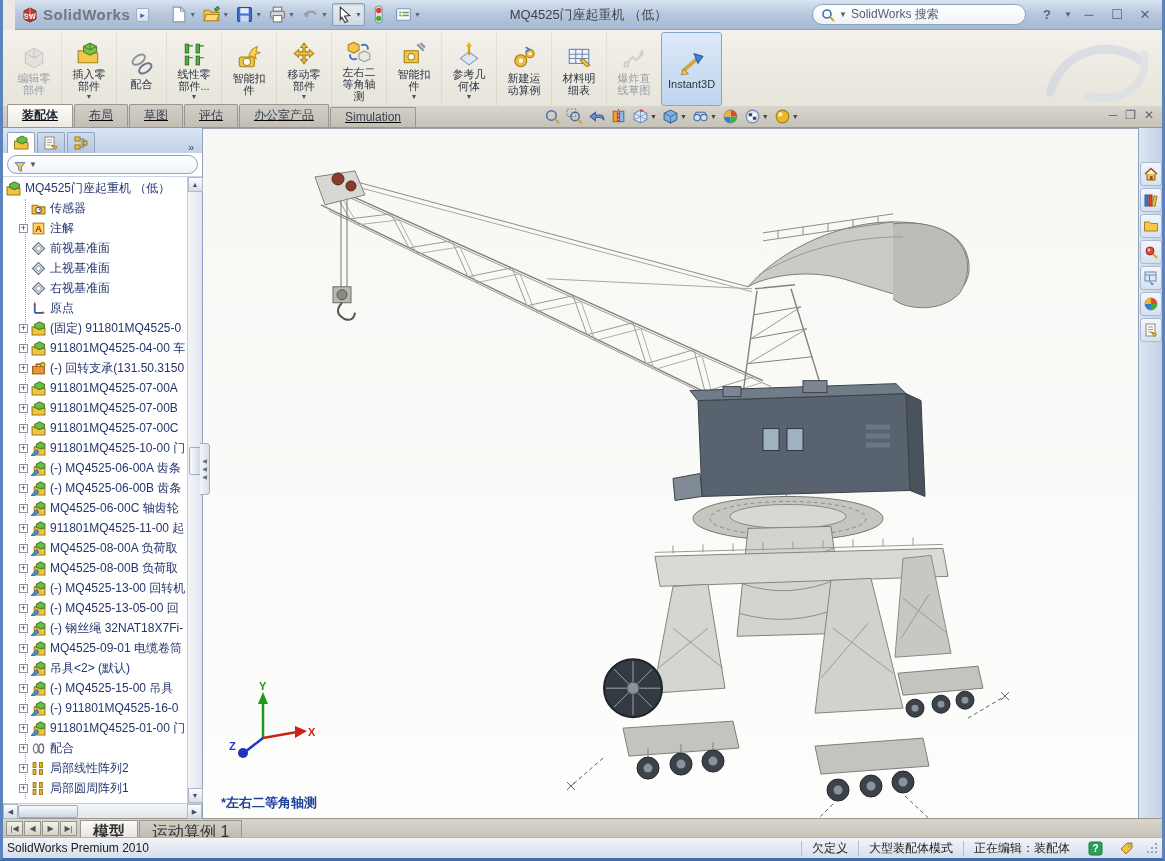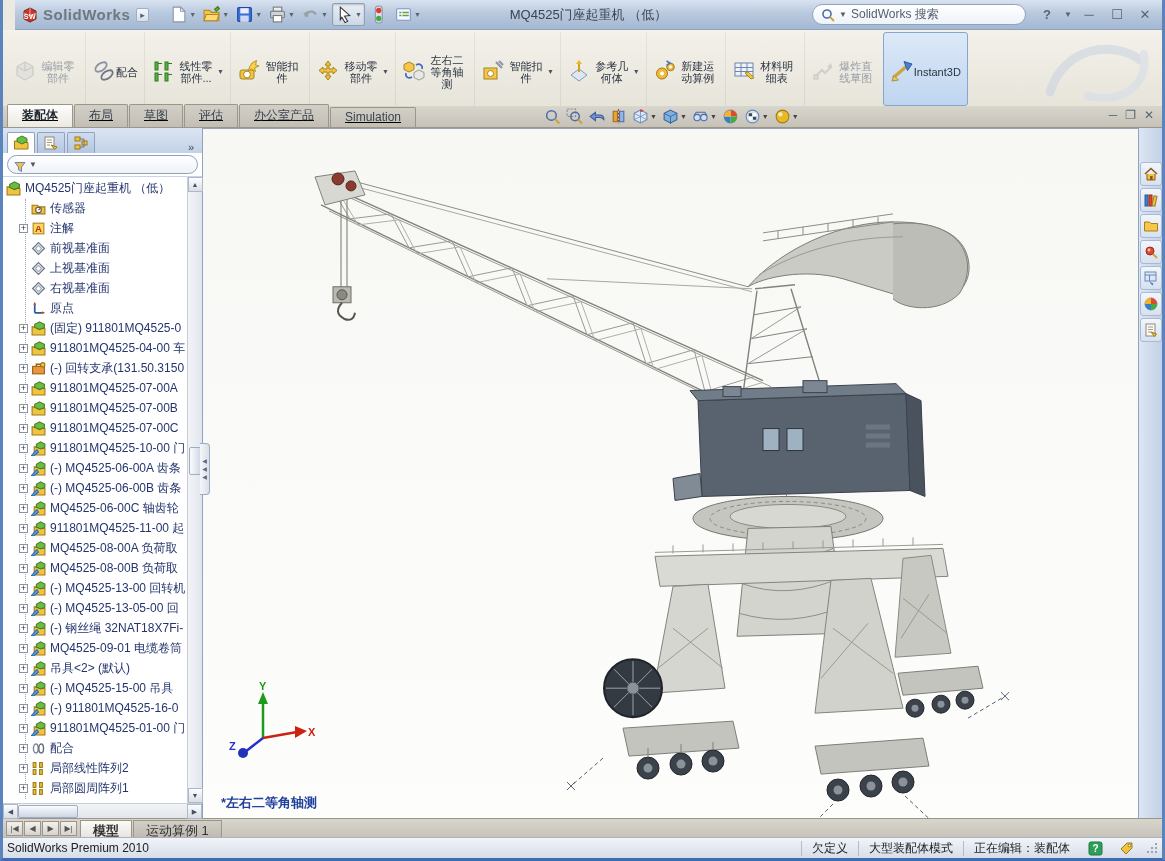--- a/index.html
+++ b/index.html
@@ -19,21 +19,21 @@
   .tb-title{position:absolute;left:0;right:0;text-align:center;font-size:13px;color:#3c4450;pointer-events:none;}
   .search-box{margin-left:auto;display:flex;align-items:center;gap:4px;background:linear-gradient(#ffffff,#eef3f9);border:1px solid #8fa3bf;border-radius:11px;height:21px;width:214px;padding:0 8px;font-size:12px;color:#55606e;}
   .search-box .sarr{font-size:8px;color:#55606e;}
   .winbtns{display:flex;align-items:center;gap:6px;margin-left:10px;font-size:13px;color:#5a6572;font-weight:bold;}
   .winbtn{width:22px;height:18px;text-align:center;line-height:17px;border-radius:3px;}
   .help-arr{font-size:8px;}
 
   
   .ribbon-row{height:76px;flex:0 0 76px;background:linear-gradient(#f3f1ea,#e7e4da);position:relative;display:flex;align-items:stretch;padding:2px 0 0 4px;}
   #ribbon{display:flex;align-items:stretch;}
-  .rbtn{display:flex;flex-direction:row;align-items:center;justify-content:flex-end;padding:4px 6px 1px;border-left:1px solid rgba(0,0,0,.06);min-width:50px;}
+  .rbtn{display:flex;flex-direction:column;align-items:center;justify-content:center;padding:4px 6px 1px;border-left:1px solid rgba(0,0,0,.06);min-width:50px;}
   .rbtn:first-child{border-left:none;}
   .rbtn .ric{width:26px;height:24px;flex:0 0 24px;}
   .rbtn .rlabel{font-size:11px;line-height:12px;color:#2b3442;text-align:center;max-width:42px;margin-top:3px;}
   .rbtn .rlabel.en{max-width:none;}
   .rbtn .rarrow{font-size:7px;color:#4a5666;margin-top:1px;}
   .rbtn.disabled .rlabel{color:#9aa0a8;}
   .rbtn.disabled .ric{opacity:.45;filter:grayscale(1);}
   .rbtn.active{background:linear-gradient(#dce9f8,#bfd5ef);border:1px solid #85a7cf;border-radius:3px;}
   .ds-logo{position:absolute;right:6px;top:4px;opacity:.55;}
 
@@ -86,21 +86,21 @@
 
   
   .task-pane{width:24px;flex:0 0 24px;background:linear-gradient(90deg,#dde6f2,#c2d1e6);border-left:1px solid #8fa3bf;display:flex;flex-direction:column;align-items:center;padding-top:34px;gap:2px;}
   .tpbtn{width:22px;height:24px;border:1px solid #a9bad2;border-radius:3px;background:linear-gradient(#f2f6fb,#d6e1f0);display:flex;align-items:center;justify-content:center;}
   .tpbtn .tpicon{width:16px;height:16px;}
 
   
   .model-tabs{height:19px;flex:0 0 19px;background:linear-gradient(#d8d5cd,#c8c4ba);display:flex;align-items:stretch;border-top:1px solid #9a968c;}
   .mnav{display:flex;align-items:center;gap:1px;padding:1px 3px;}
   .mnavbtn{width:17px;height:15px;background:linear-gradient(#f2f1ed,#d6d3ca);border:1px solid #9a968c;font-size:8px;color:#555;text-align:center;line-height:14px;}
-  .mtab{font-size:13px;color:#333;padding:1px 12px;border:1px solid #9a968c;border-bottom:none;background:linear-gradient(#d2cfc7,#bfbbb1);margin-right:1px;align-self:flex-end;height:17px;}
+  .mtab{font-size:16px;color:#333;padding:1px 12px;border:1px solid #9a968c;border-bottom:none;background:linear-gradient(#d2cfc7,#bfbbb1);margin-right:1px;align-self:flex-end;height:17px;}
   .mtab.active{background:linear-gradient(#fbfaf7,#e8e5de);font-weight:bold;}
 
   
   .statusbar{height:21px;flex:0 0 21px;background:linear-gradient(#f1f4f9,#d7dee9);border-top:1px solid #aab3c0;display:flex;align-items:center;font-size:12px;color:#222;padding:0 4px;}
   .sb-left{flex:1;}
   .sb-field{padding:0 10px;border-left:1px solid #b4bcc8;height:15px;line-height:15px;}
   .sb-ico{width:15px;height:15px;margin:0 8px;display:inline-block;}
   .grip{width:12px;height:12px;margin-left:4px;background:
     radial-gradient(circle at 2px 10px,#9aa4b2 1px,transparent 1.5px),
     radial-gradient(circle at 6px 10px,#9aa4b2 1px,transparent 1.5px),
@@ -207,20 +207,29 @@
   </div>
 
   <div class="ribbon-row">
     <div id="ribbon">
         <div class="rbtn disabled">
           <span class="ric"><svg viewBox="0 0 24 24">
               <path d="M12 3l8 4.5v9L12 21l-8-4.5v-9z" fill="#d8d8d4" stroke="#9a9a96"></path>
               <path d="M12 3v9m0 0l8-4.5M12 12L4 7.5" stroke="#9a9a96" fill="none"></path>
             </svg></span>
           <span class="rlabel">编辑零部件</span>
+        </div>
+        <div class="rbtn">
+          <span class="ric"><svg viewBox="0 0 24 24">
+              <path d="M2 9h7l2 2h9v9H2z" fill="#f6c649" stroke="#a5831f"></path>
+              <path d="M13 2l6 3v5l-6 3-6-3V5z" fill="#7dc24a" stroke="#4c8a28"></path>
+              <path d="M13 2v6m0 0l6-3m-6 3L7 5" stroke="#4c8a28" fill="none"></path>
+            </svg></span>
+          <span class="rlabel">插入零部件</span>
+          <span class="rarrow">▼</span>
         </div>
         <div class="rbtn">
           <span class="ric"><svg viewBox="0 0 24 24">
               <ellipse cx="9" cy="8" rx="6.5" ry="3.6" transform="rotate(-35 9 8)" fill="none" stroke="#8b93a2" stroke-width="1.8"></ellipse>
               <ellipse cx="15" cy="16" rx="6.5" ry="3.6" transform="rotate(-35 15 16)" fill="none" stroke="#6f7786" stroke-width="1.8"></ellipse>
             </svg></span>
           <span class="rlabel">配合</span>
         </div>
         <div class="rbtn">
           <span class="ric"><svg viewBox="0 0 24 24">

